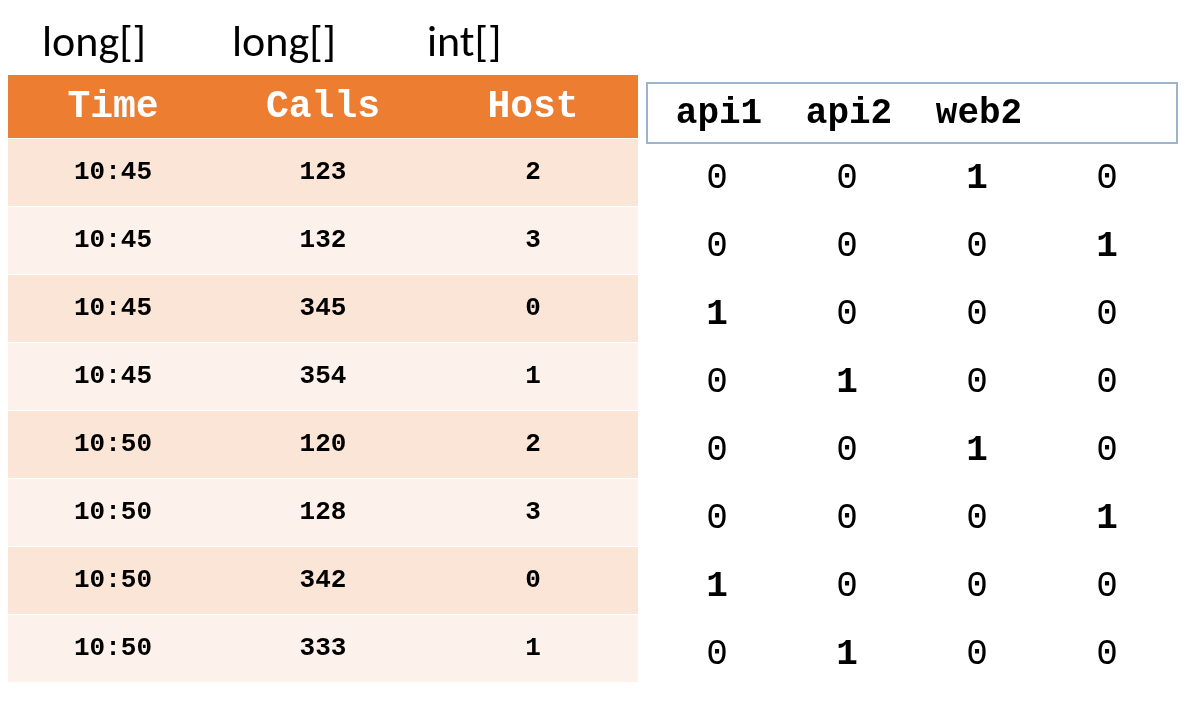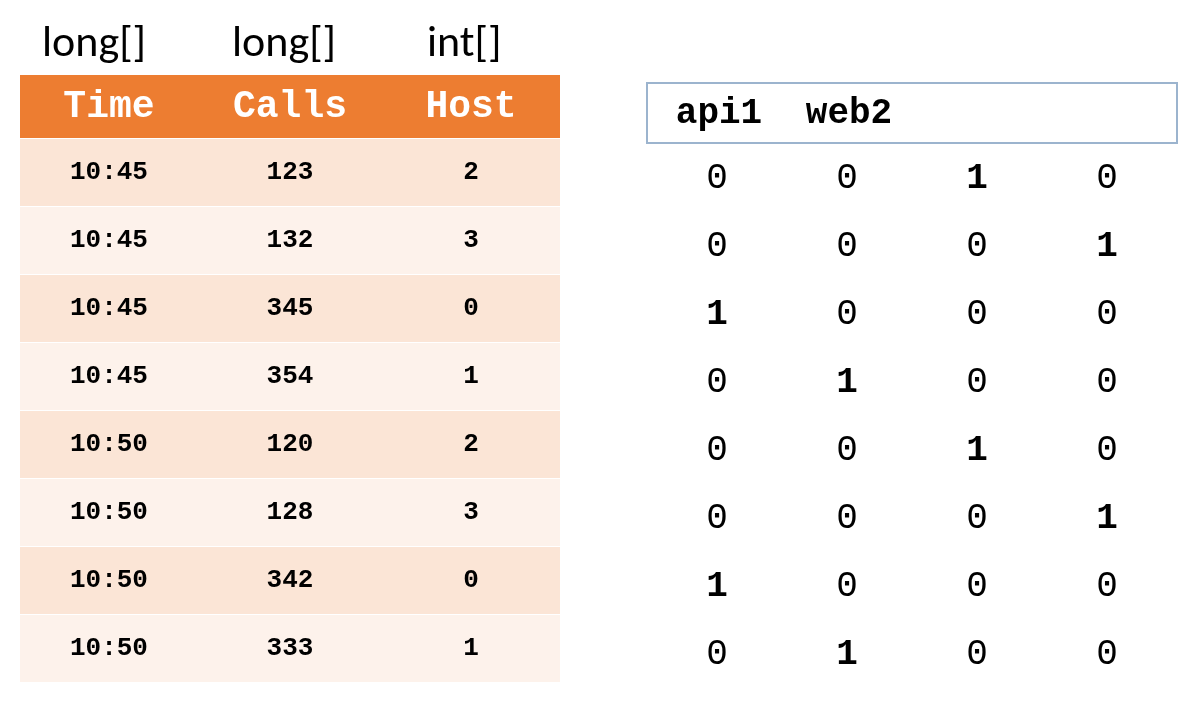--- a/index.html
+++ b/index.html
@@ -28,22 +28,22 @@
     padding-left: 42px;
     line-height: 1.2;
     padding-top: 15px;
     padding-bottom: 6px;
   }
   .types > div:nth-child(1){ width:190px; }
   .types > div:nth-child(2){ width:195px; }
   .types > div:nth-child(3){ width:180px; }
   table.data {
     border-collapse: collapse;
-    width: 540px;
-    margin-left: 20px;
+    width: 630px;
+    margin-left: 8px;
     font-family: Consolas, "Courier New", monospace;
   }
   table.data th {
     background: #ED7D31;
     color: #fff;
     font-weight: bold;
     font-size: 38px;
     height: 64px;
     border-top: 1px solid #fff;
     border-bottom: 1px solid #fff;
@@ -158,20 +158,21 @@
           <td>333</td>
           <td>1</td>
         </tr>
       </tbody>
     </table>
   </div>
 
   <div class="right">
     <div class="mhdr">
       <div>api1</div>
+      <div>api2</div>
       <div>web2</div>
     </div>
     <div id="matrix-body">
         <div class="mrow">
           <div class="mcell norm">0</div>
           <div class="mcell norm">0</div>
           <div class="mcell bold">1</div>
           <div class="mcell norm">0</div>
         </div>
         <div class="mrow">

